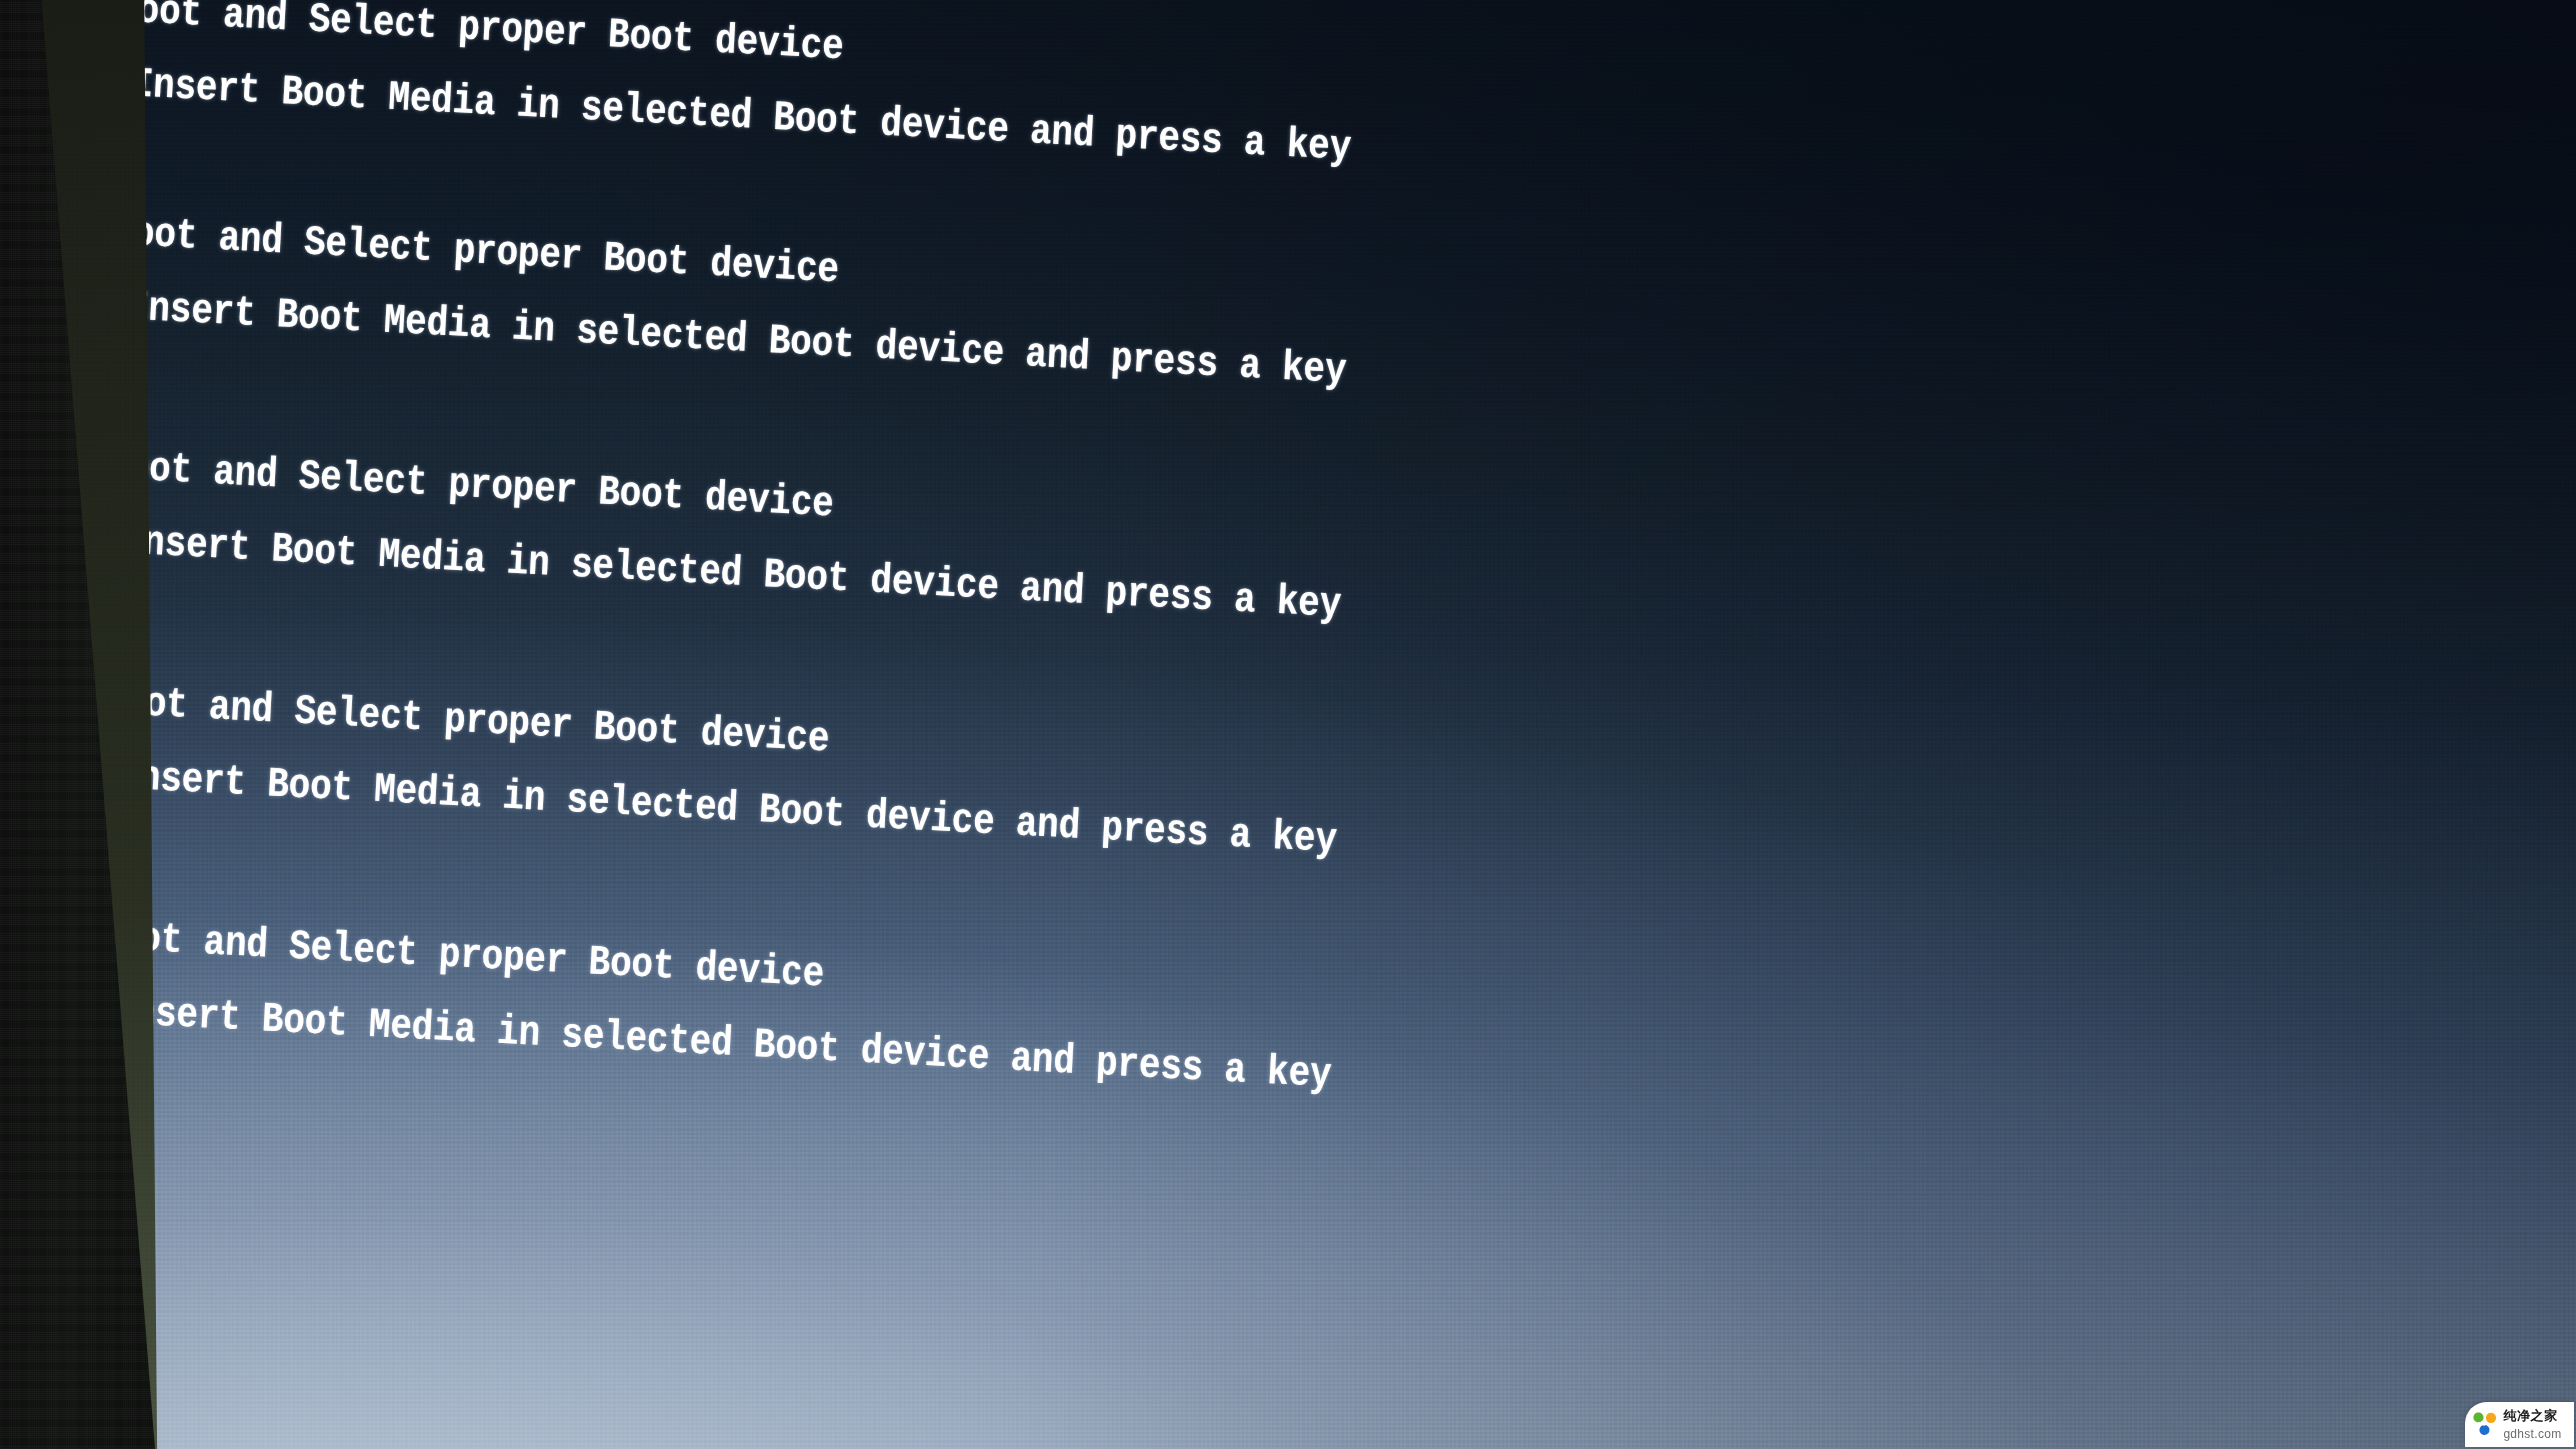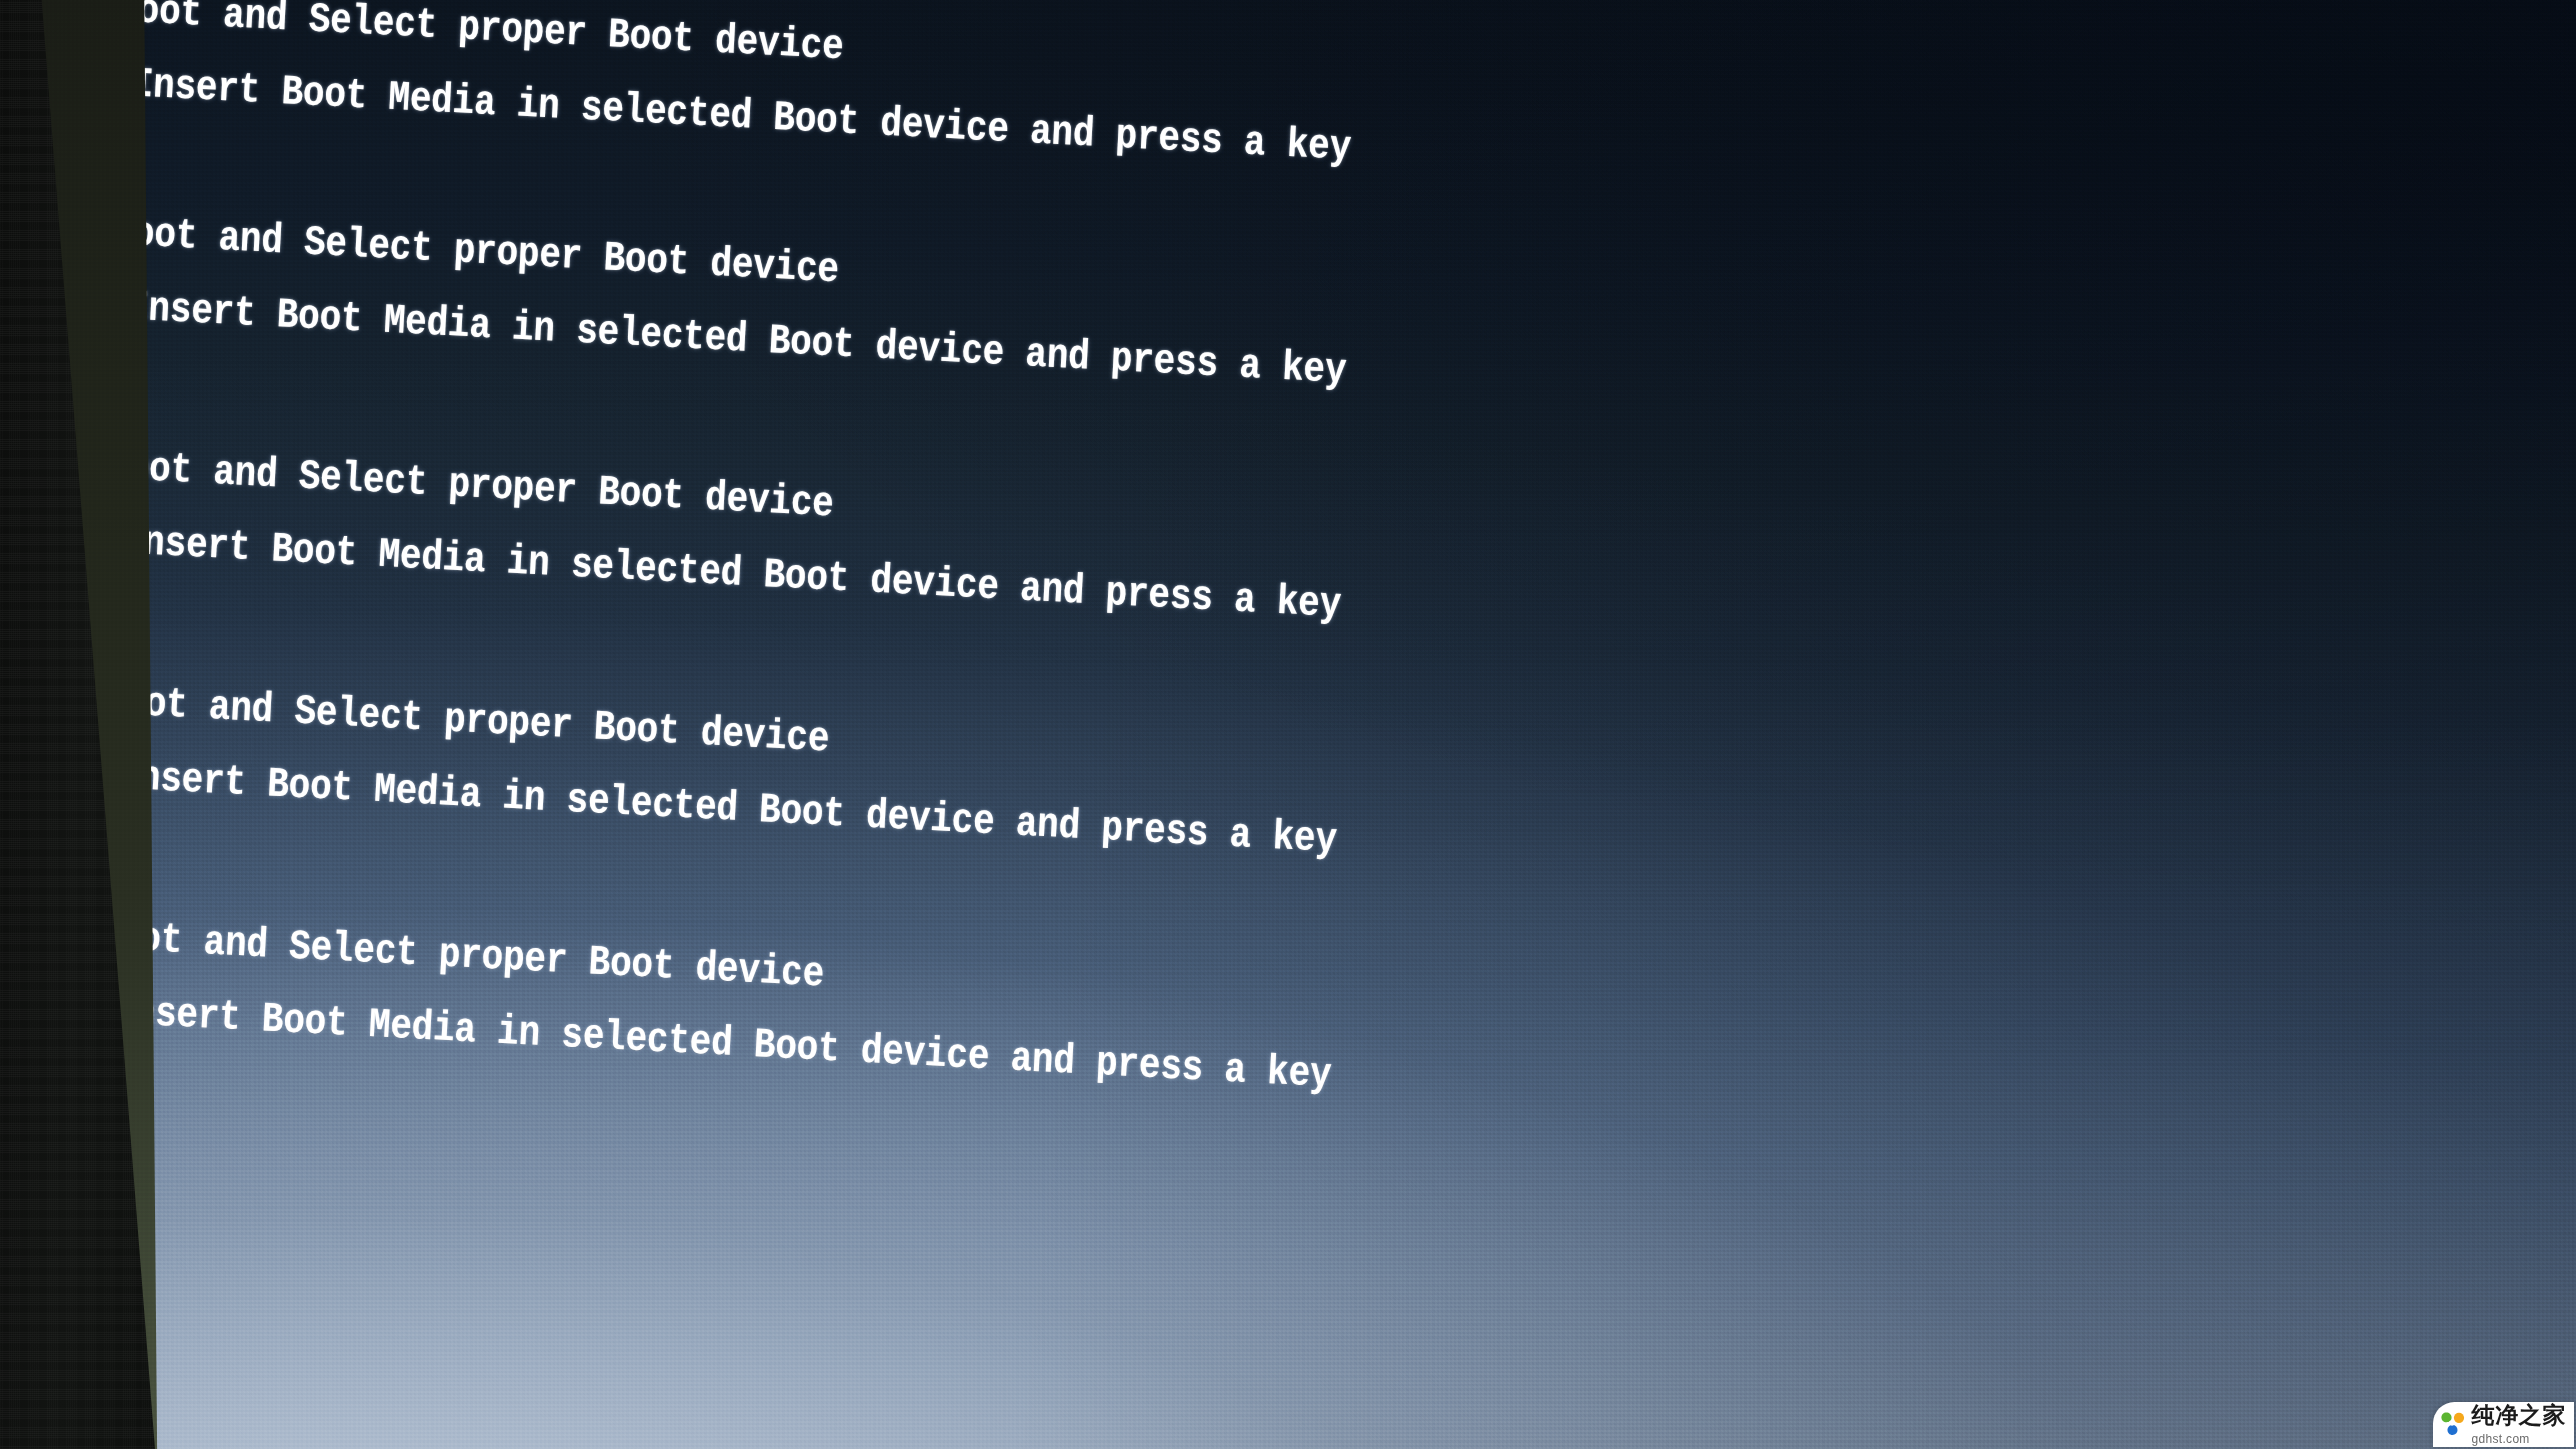--- a/index.html
+++ b/index.html
@@ -177,21 +177,21 @@
     flex:0 0 auto;
   }
   .wm-text{
     display:flex;
     flex-direction:column;
     justify-content:center;
     line-height:1;
   }
   .wm-cn{
     font-family:"DejaVu Sans","Liberation Sans",sans-serif;
-    font-size:23px;
+    font-size:13px;
     font-weight:700;
     color:#1b1b1b;
     letter-spacing:0.6px;
   }
   .wm-url{
     font-family:"Liberation Sans","DejaVu Sans",sans-serif;
     font-size:12px;
     color:#6a6a6a;
     margin-top:6px;
     letter-spacing:0.3px;

